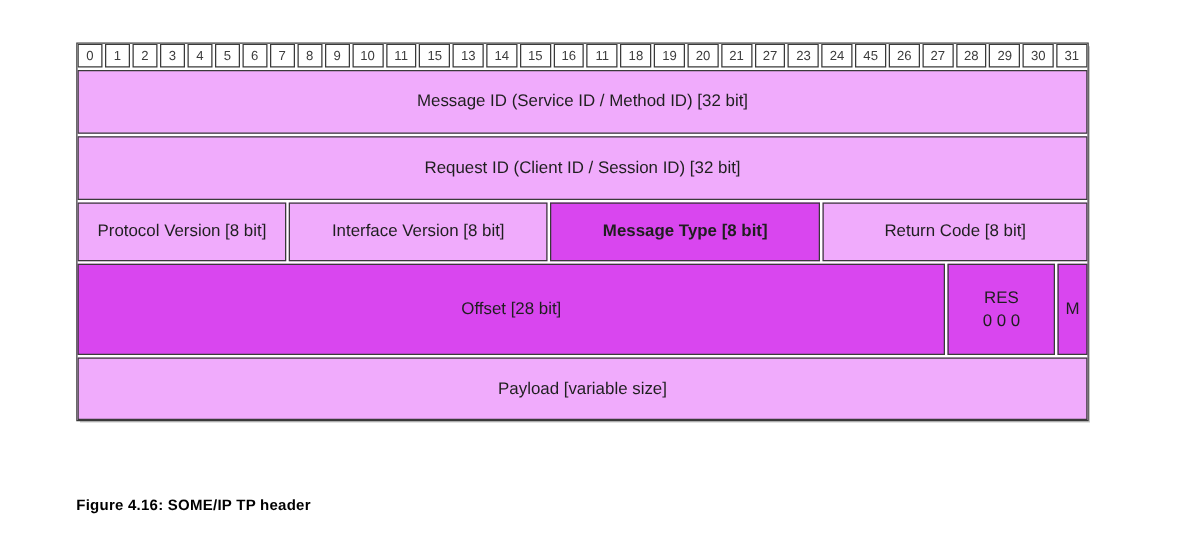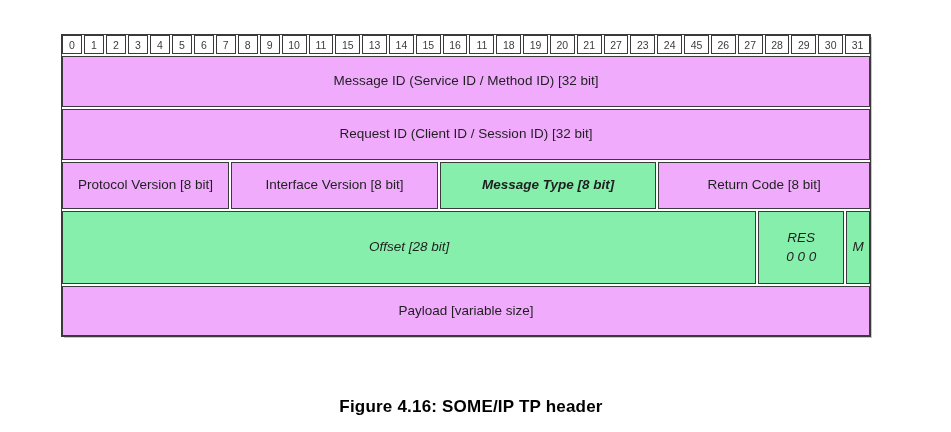--- a/index.html
+++ b/index.html
@@ -20,33 +20,33 @@
   }
   .bs{flex:214 1 0;}  
   .bd{flex:272 1 0;}  
   .row{display:flex;gap:2px;margin-top:2px;}
   .cell{
     border:1px solid #3a3a3a;box-sizing:border-box;min-width:0;
     display:flex;flex-direction:column;align-items:center;justify-content:center;
     text-align:center;font-size:13.5px;color:#1f1f1f;flex:1 1 0;line-height:1.35;
   }
   .gray{background:#f0abfc;}
-  .orange{background:#86efac;font-style:italic;}
+  .orange{background:#d946ef;}
   .bold{font-weight:bold;}
   .r1{height:51px}.r2{height:50px}.r3{height:51px}.r4{height:47px}.r5{height:73px}.r6{height:50px}
   .w-pv{flex-grow:208;}
   .w-iv{flex-grow:258;}
   .w-mt{flex-grow:270;}
   .w-rc{flex-grow:264;}
   .w-off{flex-grow:699;}
   .w-res{flex-grow:85;}
   .w-m{flex-grow:22;}
   .caption{
-    position:absolute;top:397px;left:61px;width:820px;text-align:center;
-    font-size:17px;font-weight:bold;color:#000000;letter-spacing:0.2px;
+    position:absolute;top:397px;left:61px;width:820px;text-align:left;
+    font-size:12px;font-weight:bold;color:#000000;letter-spacing:0.2px;
   }
 </style>
 </head>
 <body>
 
 <div class="stage">
   <div class="tbl">
 
     <div class="bitrow">
       <div class="bit bs">0</div>

